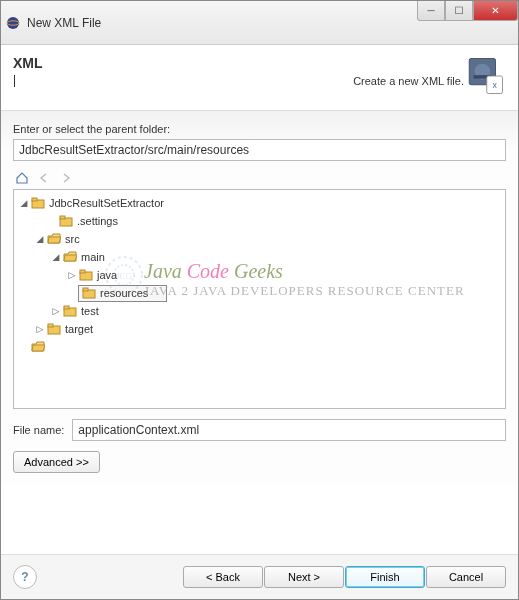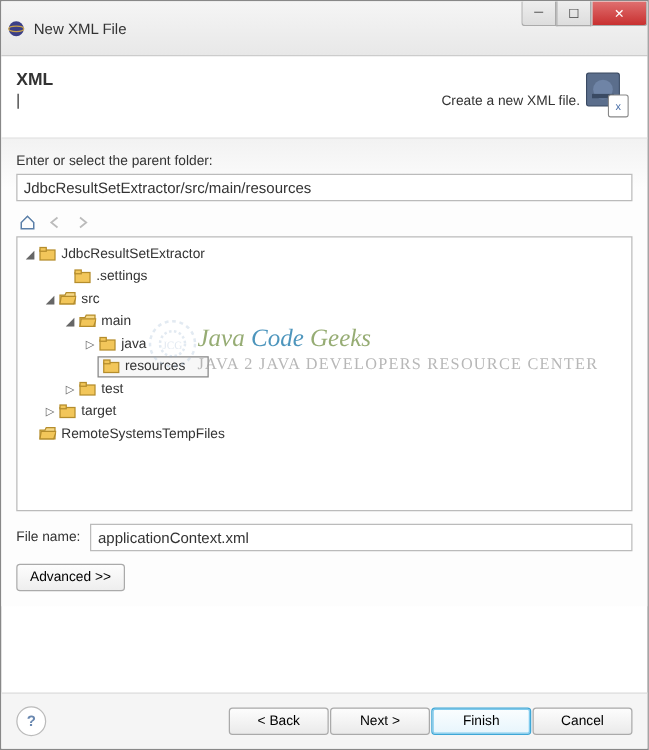--- a/index.html
+++ b/index.html
@@ -155,31 +155,31 @@
       background: #f7f7f7;
       padding: 0 18px 0 2px;
       display: inline-flex;
       align-items: center;
       height: 17px;
     }
     
     .watermark {
       position: absolute;
       top: 70px;
-      left: 144px;
+      left: 130px;
       opacity: 0.7;
       pointer-events: none;
       font-family: Georgia, serif;
     }
     .watermark .jcg-big {
       font-size: 20px;
       color: #6b8a3a;
       font-style: italic;
     }
-    .watermark .jcg-big .g { color: #0369a1; margin-top: 30px; }
+    .watermark .jcg-big .g { color: #ec4899; margin-top: 30px; }
     .watermark .jcg-small {
       font-size: 13px;
       color: #999;
       letter-spacing: 1px;
       text-transform: uppercase;
     }
     
     .filename-row {
       display: flex;
       align-items: center;
@@ -389,21 +389,20 @@
     </div>
 
     <div class="tree-node" style="padding-left:2px">
       <span class="arrow empty">▷</span>
       <span class="node-icon">
         <svg width="14" height="14" viewBox="0 0 14 14">
             <path d="M1 4 L5 4 L6 2 L13 2 L13 11 L1 11 Z" fill="#f6d887" stroke="#b58d2c"></path>
             <path d="M2 5 L14 5 L12 11 L1 11 Z" fill="#f2c65a" stroke="#b58d2c"></path>
           </svg>
       </span>
-      <span>RemoteSystemsTempFiles</span>
     </div>
 
     <div class="watermark">
       <svg width="50" height="50" style="position:absolute;left:-45px;top:-10px;opacity:.35" viewBox="0 0 50 50">
         <circle cx="25" cy="25" r="18" fill="none" stroke="#8aa8c8" stroke-width="2" stroke-dasharray="3 3"></circle>
         <circle cx="25" cy="25" r="10" fill="none" stroke="#8aa8c8" stroke-width="2" stroke-dasharray="2 2"></circle>
         <text x="25" y="29" font-size="9" fill="#8aa8c8" text-anchor="middle">JCG</text>
       </svg>
       <div class="jcg-big">
         <span>Java </span><span class="g">Code </span><span>Geeks</span>

